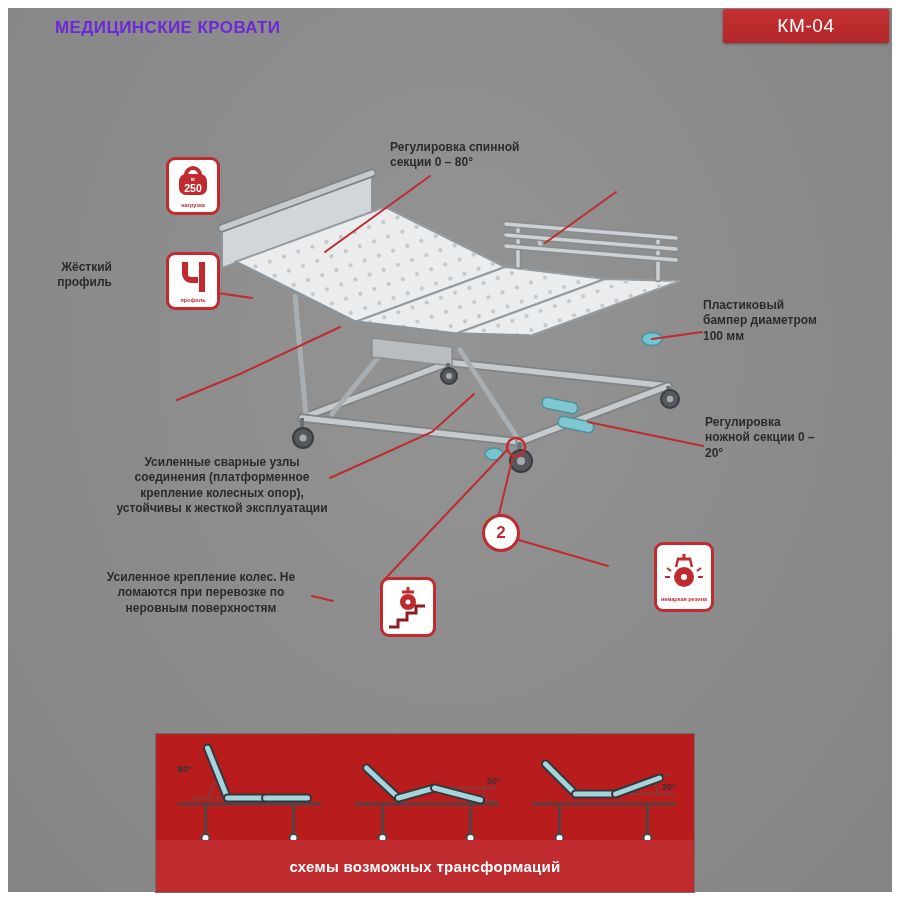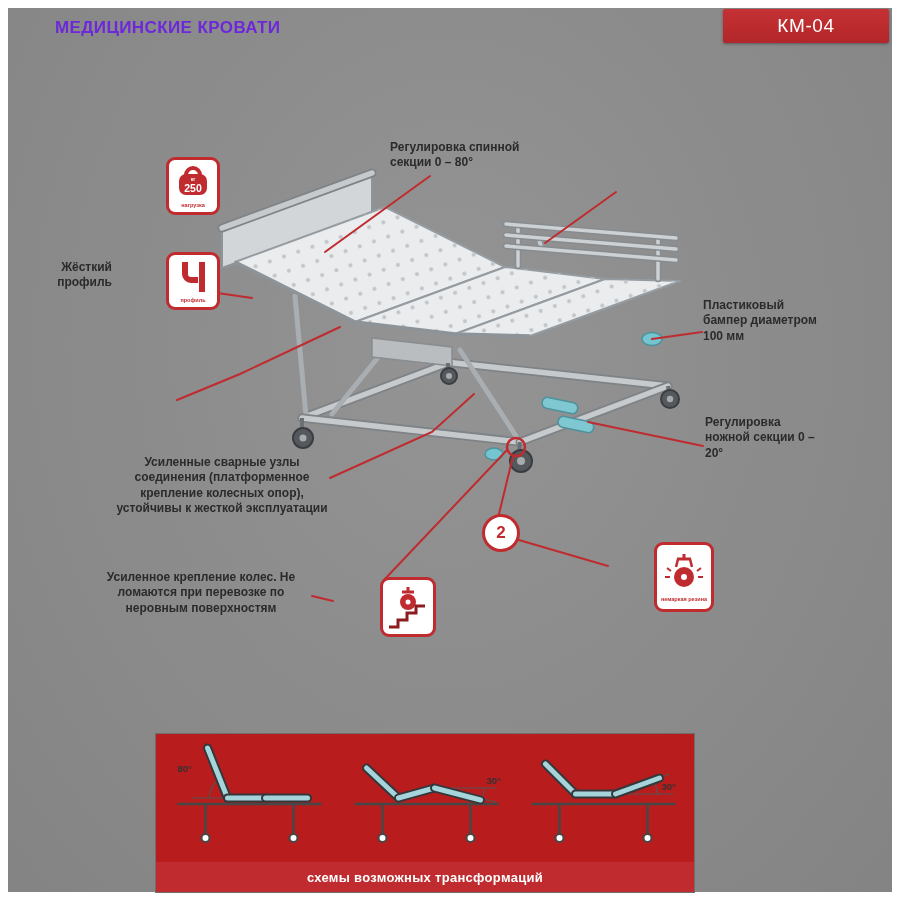--- a/index.html
+++ b/index.html
@@ -26,22 +26,22 @@
   #icon-profile{left:120px;top:252px;width:54px;height:58px;}
   #icon-stairs{left:334px;top:577px;width:56px;height:60px;}
   #icon-stopper{left:608px;top:542px;width:60px;height:70px;}
   .icon-caption{font-size:5.5px;color:#bf2b2e;font-weight:700;text-align:center;line-height:1.1;}
   .count-badge{position:absolute;left:482px;top:514px;width:32px;height:32px;border-radius:50%;background:#fff;
          border:3px solid #bf2b2e;color:#bf2b2e;font-weight:700;font-size:17px;
          display:flex;align-items:center;justify-content:center;}
   .bottom-panel{position:absolute;left:155px;top:733px;width:540px;height:160px;background:#b91c1c;
          border:1px solid #6e6e6e;box-sizing:border-box;}
   .schem-row{position:absolute;left:6px;top:4px;display:flex;gap:2px;}
-  .banner{position:absolute;left:0;bottom:0;width:100%;height:30px;background:#bf2b2e;color:#fff;
-         display:flex;align-items:center;justify-content:center;font-size:13px;font-weight:700;letter-spacing:.3px;}
+  .banner{position:absolute;left:0;bottom:0;width:100%;height:52px;background:#bf2b2e;color:#fff;
+         display:flex;align-items:center;justify-content:center;font-size:15px;font-weight:700;letter-spacing:.3px;}
   svg{display:block;}
   svg text{font-family:"Liberation Sans","DejaVu Sans",sans-serif;}
   
   .td{stroke:#7e8387;stroke-width:9;stroke-linecap:round;}
   .tl{stroke:#c6cacd;stroke-width:5.5;stroke-linecap:round;}
   .ts{stroke:#a9aeb2;stroke-width:5;stroke-linecap:round;}
   .rd{stroke:#878c90;stroke-width:6.5;stroke-linecap:round;}
   .rl{stroke:#cdd1d4;stroke-width:3.5;stroke-linecap:round;}
   .plate{fill:#eaecee;stroke:#959ca1;stroke-width:2;stroke-linejoin:round;}
   .holes{fill:url(#holes);stroke:none;}

